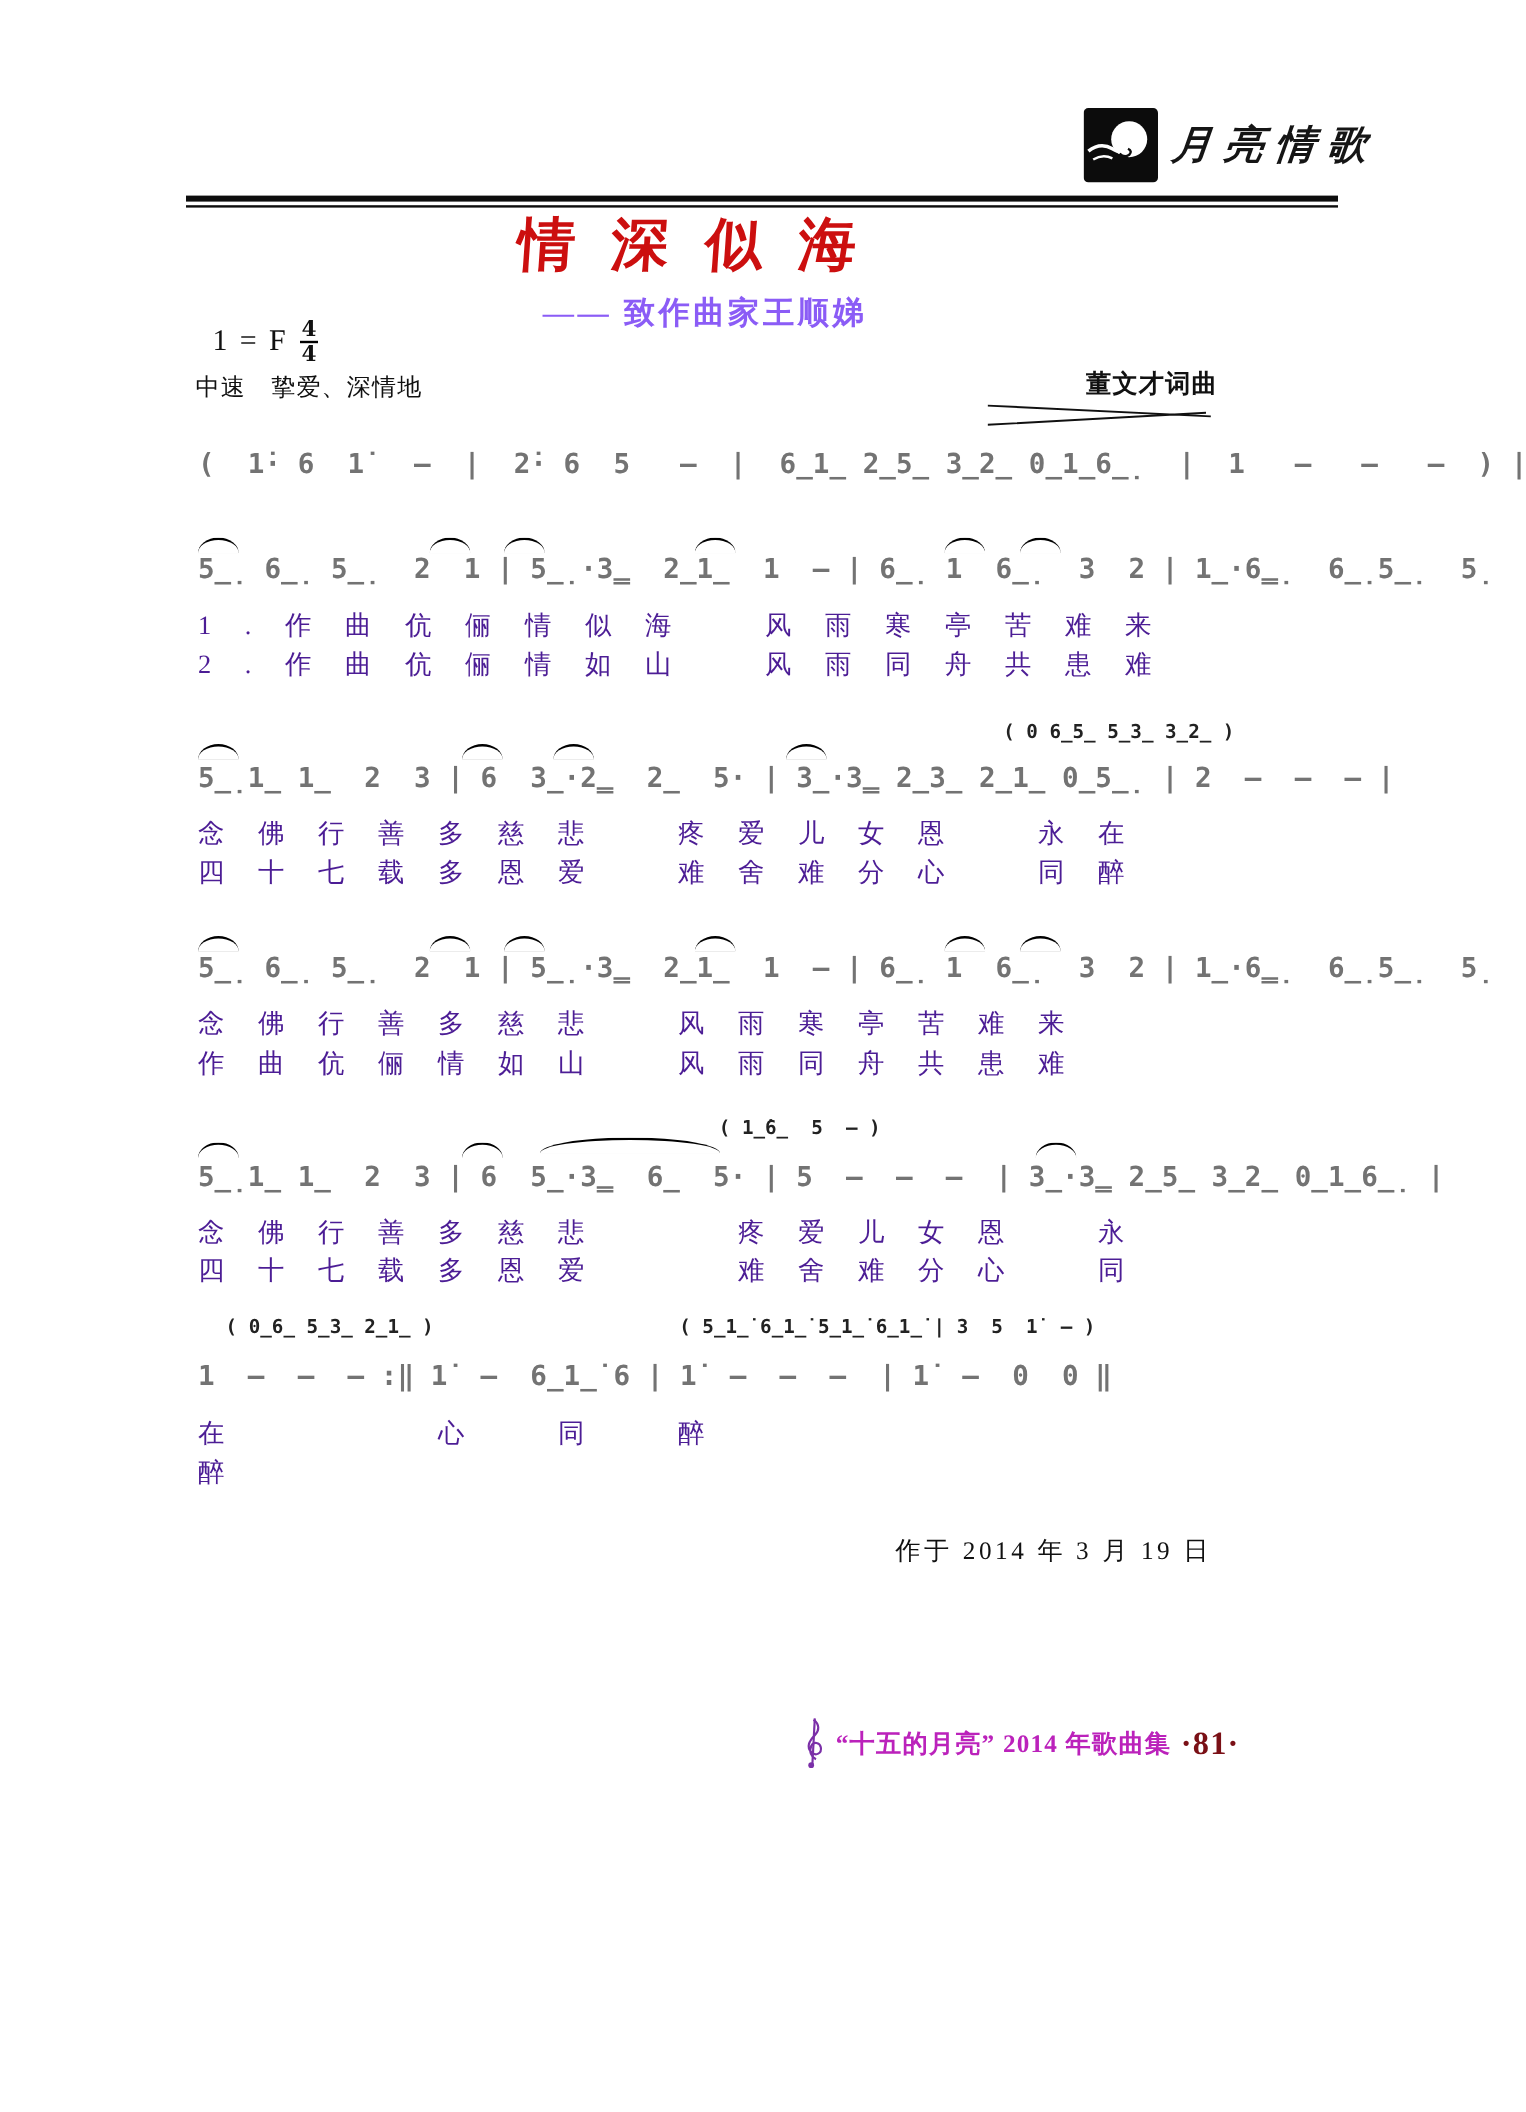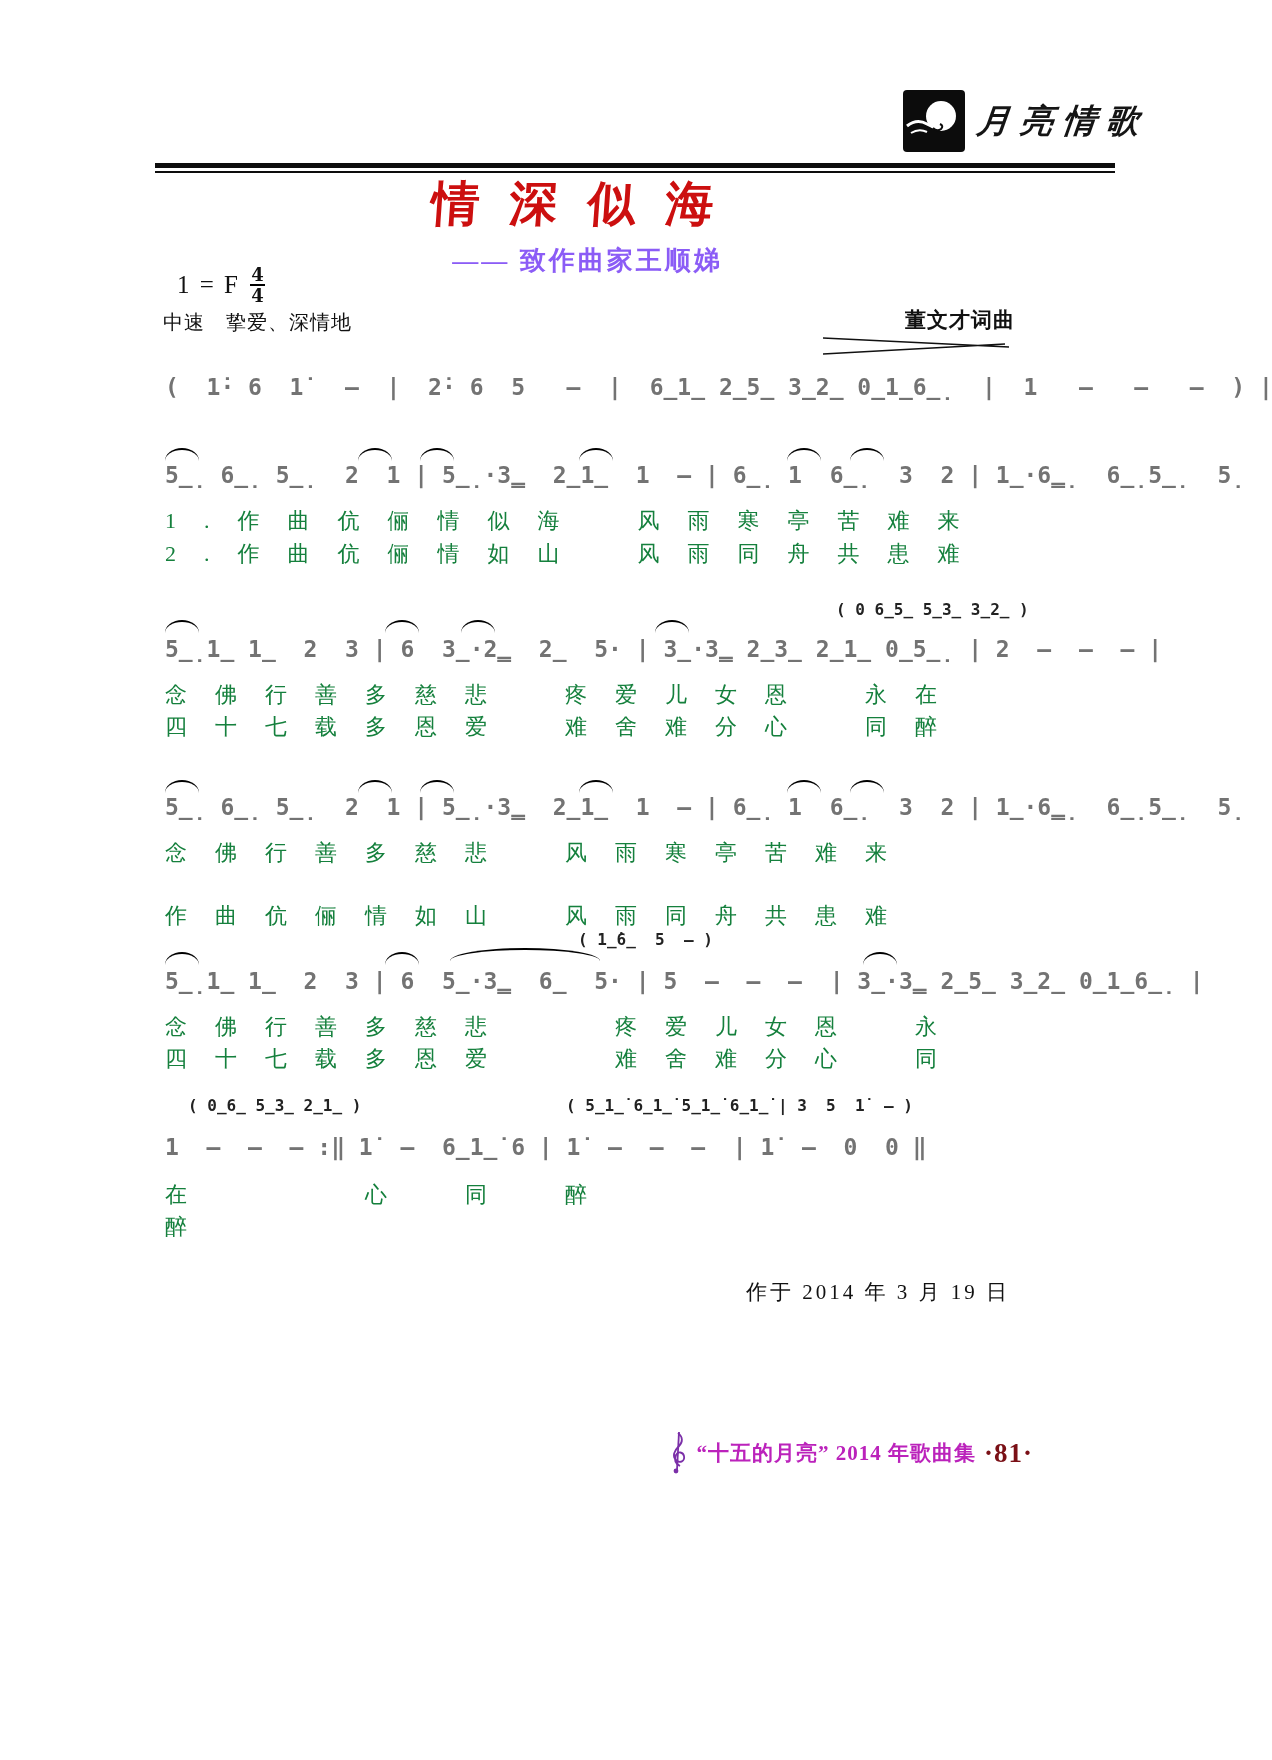--- a/index.html
+++ b/index.html
@@ -48,21 +48,21 @@
     font-family:"DejaVu Sans Mono","DejaVu Sans",monospace;
     font-size:23px; font-weight:bold; color:#737373;
   }
   .anno {
     position:absolute; white-space:pre;
     font-family:"DejaVu Sans Mono","DejaVu Sans",monospace;
     font-size:16px; font-weight:bold; color:#222;
   }
   .lyr {
     position:absolute; left:0; white-space:pre;
-    font-size:22px; letter-spacing:28px; color:#15803d;
+    font-size:22px; letter-spacing:28px; color:#4c1d95;
   }
   .slur {
     position:absolute; width:34px; height:11px;
     border-top:2px solid #000;
     border-radius:50% 50% 0 0 / 100% 100% 0 0;
   }
   .slur.long { width:150px; }
 
   .composition-date { left:165px; top:1278px; width:845px; text-align:right; font-size:21px; letter-spacing:3px; }
 
@@ -137,25 +137,25 @@
 
 <div class="abs score-line" style="top:794px; height:120px;">
   <div class="slur" style="left:0px;   top:-14px;"></div>
   <div class="slur" style="left:193px; top:-14px;"></div>
   <div class="slur" style="left:255px; top:-14px;"></div>
   <div class="slur" style="left:414px; top:-14px;"></div>
   <div class="slur" style="left:622px; top:-14px;"></div>
   <div class="slur" style="left:685px; top:-14px;"></div>
   <div class="notes" style="top:0;">5̲̣ 6̲̣ 5̲̣  2  1 | 5̲̣·3̳  2̲1̲  1  — | 6̲̣ 1  6̲̣  3  2 | 1̲·6̳̣  6̲̣5̲̣  5̣  — |</div>
   <div class="lyr" style="top:44px;">念佛行善多慈悲　风雨寒亭苦难来</div>
-  <div class="lyr" style="top:77px;margin-top:30px;">作曲伉俪情如山　风雨同舟共患难</div>
+  <div class="lyr" style="top:77px;">作曲伉俪情如山　风雨同舟共患难</div>
 </div>
 
 <div class="abs score-line" style="top:930px; height:150px;">
-  <div class="anno" style="left:413px; top:0;">( 1̲̇6̲  5  — )</div>
+  <div class="anno" style="left:434px; top:0;">( 1̲̇6̲  5  — )</div>
   <div class="slur" style="left:0px;   top:22px;"></div>
   <div class="slur" style="left:220px; top:22px;"></div>
   <div class="slur long" style="left:285px; top:18px;"></div>
   <div class="slur" style="left:698px; top:22px;"></div>
   <div class="notes" style="top:38px;">5̲̣1̲ 1̲  2  3 | 6  5̲·3̳  6̲  5· | 5  —  —  —  | 3̲·3̳ 2̲5̲ 3̲2̲ 0̲1̲6̲̣ |</div>
   <div class="lyr" style="top:82px;">念佛行善多慈悲　　疼爱儿女恩　永</div>
   <div class="lyr" style="top:114px;">四十七载多恩爱　　难舍难分心　同</div>
 </div>
 
 <div class="abs score-line" style="top:1094px; height:160px;">

